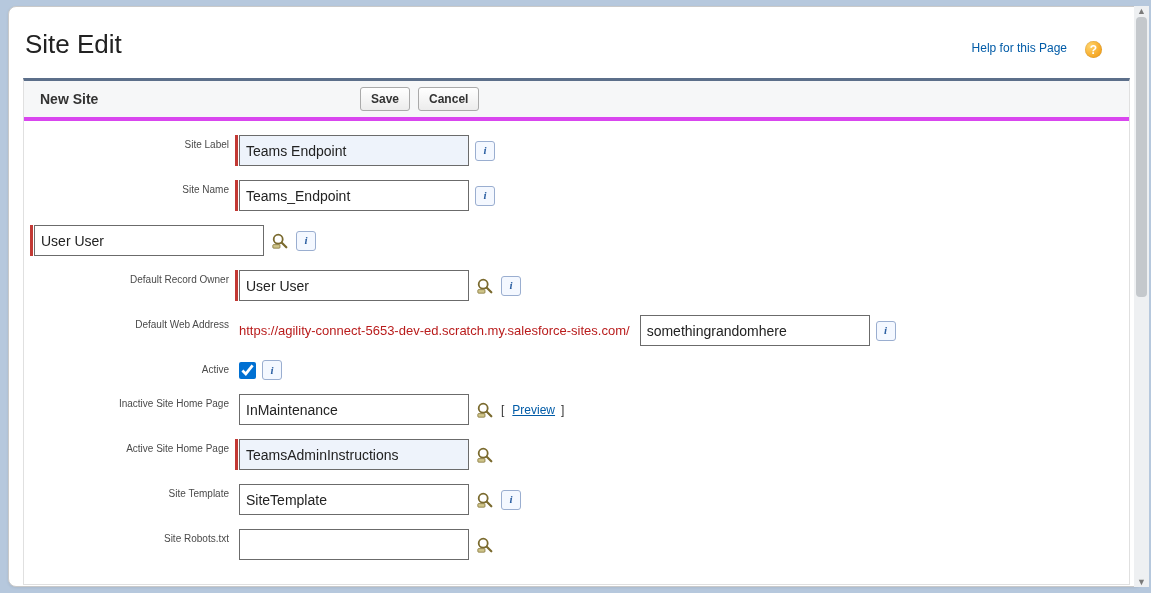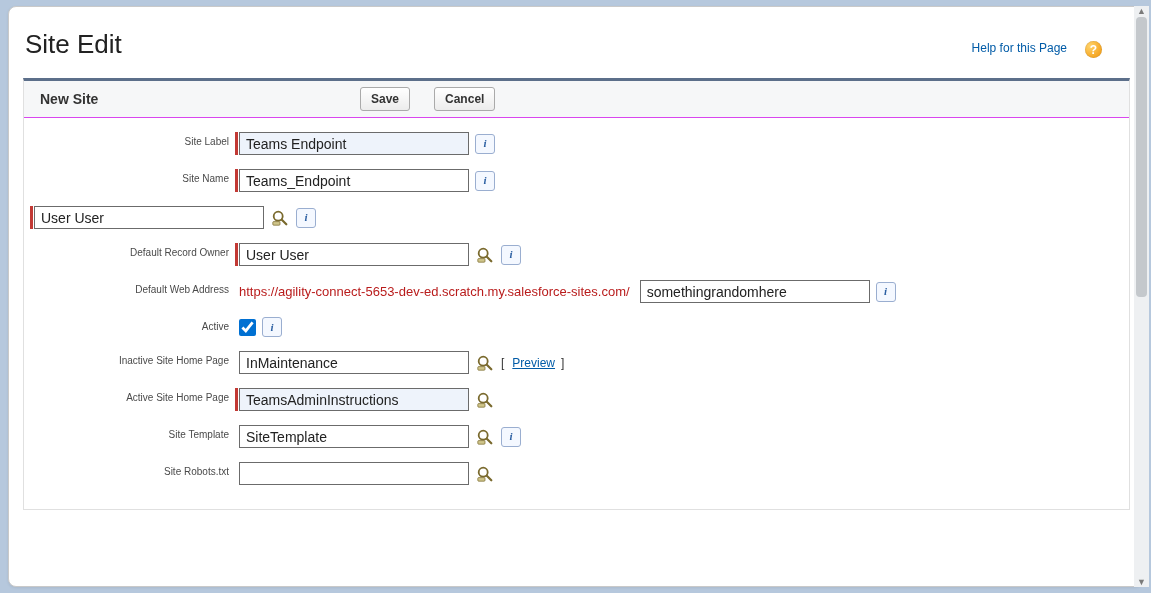--- a/index.html
+++ b/index.html
@@ -95,34 +95,34 @@
   .section {
     border: 1px solid #e0e0e0;
     border-top: 3px solid #5c6f8a;
     border-radius: 0;
     background: #f6f7f8;
     margin: 0 4px;
   }
   .section-header {
     display: flex;
     align-items: center;
-    border-bottom: 1px solid #d946ef;
+    border-bottom: 4px solid #d946ef;
     padding: 6px 8px;
   }
   .section-header h2 {
     font-size: 14px;
     font-weight: bold;
     color: #333;
     margin: 0;
     flex: 0 0 320px;
     padding-left: 8px;
   }
   .header-buttons {
     display: flex;
-    gap: 24px;
+    gap: 8px;
   }
   button.sf-btn {
     font-family: Arial, Helvetica, sans-serif;
     font-size: 12px;
     font-weight: bold;
     color: #333;
     background: linear-gradient(#ffffff, #ececec);
     border: 1px solid #aaa;
     border-radius: 3px;
     padding: 4px 10px;
@@ -170,21 +170,21 @@
   input[type=text].sf-input, textarea.sf-input {
     font-family: Arial, Helvetica, sans-serif;
     font-size: 14px;
     color: #222;
     border: 1px solid #6b6b6b;
     background: #fff;
     box-sizing: border-box;
     padding: 3px 6px;
   }
   input[type=text].sf-input {
-    height: 23px;
+    height: 31px;
     width: 230px;
   }
   input[type=text].sf-input.focused {
     background: #eef3fb;
   }
   textarea.sf-input {
     width: 378px;
     height: 90px;
     resize: both;
   }

